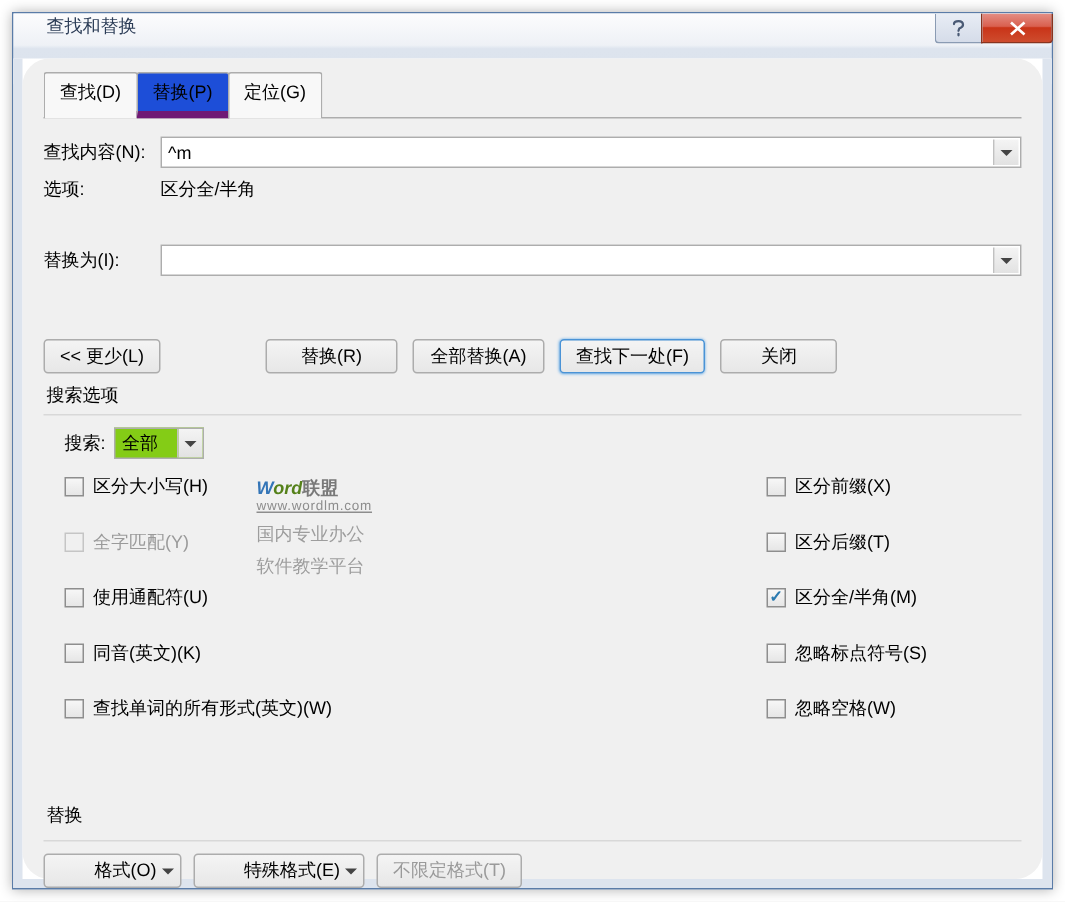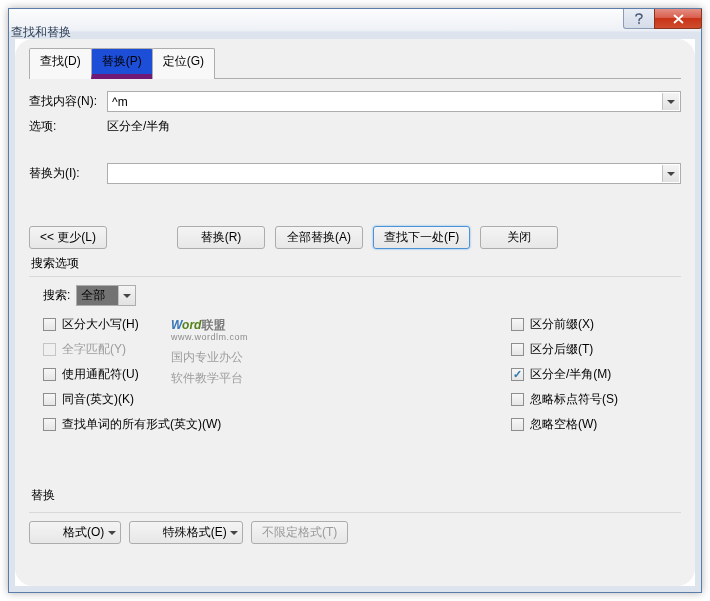--- a/index.html
+++ b/index.html
@@ -1,18 +1,18 @@
 <!DOCTYPE html>
 <html><head>
 <meta charset="utf-8">
 <style>
 * { box-sizing: border-box; margin: 0; padding: 0; font-family: "Microsoft YaHei", SimSun, sans-serif; font-size: 12px; }
 body { background: #fff; padding: 8px; }
 .window { width: 694px; height: 585px; border: 1px solid #5a7ca8; background: #fff; position: relative; box-shadow: 0 0 8px rgba(0,0,0,0.3); }
-.titlebar { height: 48px; background: linear-gradient(to bottom, #fcfcfd 0%, #eef1f6 45%, #dde4ee 50%, #dce3ed 100%); border-bottom: 1px solid #b8c7dc; display: flex; align-items: center; padding-left: 2px; position: relative; }
+.titlebar { height: 48px; background: linear-gradient(to bottom, #fcfcfd 0%, #eef1f6 45%, #dde4ee 50%, #dce3ed 100%); border-bottom: 1px solid #b8c7dc; display: flex; padding-left: 22px; position: relative; }
 .titlebar-text { color: #2b3c56; font-size: 12px; }
 .titlebar-buttons { position: absolute; right: 0; top: 0; display: flex; }
 .titlebar-btn { width: 32px; height: 20px; display: flex; align-items: center; justify-content: center; border: 1px solid #8a9bb3; border-top: none; background: linear-gradient(to bottom,#e8edf5,#d5dce9); margin-right: -1px; }
 .titlebar-btn.help { border-radius: 0 0 0 3px; }
 .titlebar-btn.close { width: 48px; background: linear-gradient(to bottom,#e48e84 0%, #d9604f 45%, #c93418 50%, #ce4c2e 100%); border-color:#88341f; border-radius: 0 0 3px 0; }
 .titlebar-btn.close svg { stroke: #fff; }
 .content { position: absolute; top: 30px; left: 0; right: 0; bottom: 0; background: #fff; border: 6px solid #dde4ee; border-top: none; }
 .inner { position: absolute; inset: 0; background: #f0f0f0; padding: 8px 14px 14px 14px; border-radius: 18px; }
 .tabs { display: flex; border-bottom: 1px solid #adadad; margin-bottom: 12px; }
 .tab { padding: 4px 10px; border: 1px solid #adadad; border-bottom: none; background: #f0f0f0; margin-right: -1px; cursor: pointer; position: relative; top: 1px; border-radius: 2px 2px 0 0; }
@@ -24,37 +24,37 @@
 .combo-btn { position: absolute; right: 1px; top: 1px; bottom: 1px; width: 17px; background: linear-gradient(to bottom,#f4f4f4,#e2e2e2); border-left: 1px solid #c1c1c1; display: flex; align-items: center; justify-content: center; }
 .row-value { margin-left: 0; }
 .buttons-row { display: flex; gap: 10px; margin-top: 42px; margin-bottom: 6px; align-items: center; }
 .btn { height: 23px; border: 1px solid #acacac; background: linear-gradient(to bottom,#f4f4f4,#e7e7e7); border-radius: 3px; padding: 0 10px; display: flex; align-items: center; justify-content: center; cursor: pointer; min-width: 88px; }
 .btn.small { min-width: 78px; }
 .btn.highlight { border-color: #4a93d6; box-shadow: 0 0 2px #5ca7e8; }
 .btn.dd { padding-right: 4px; min-width: 70px; padding-left: 33px; }
 .btn.disabled { color: #9a9a9a; }
 .group-label { margin: 2px 0 4px 2px; }
 .search-row { display: flex; align-items: center; margin: 8px 0 10px 14px; gap: 6px; }
-.select { height: 21px; border: 1px solid #adadad; background: #737373; display: flex; align-items: center; padding: 0 18px 0 4px; position: relative; min-width: 60px; }
+.select { height: 21px; border: 1px solid #adadad; background: #84cc16; display: flex; align-items: center; padding: 0 18px 0 4px; position: relative; min-width: 60px; }
 .select .combo-btn { right: 0; top: 0; bottom: 0; }
 .checks { display: flex; margin-left: 14px; }
-.checks-col { flex: 1; display: flex; flex-direction: column; gap: 8px; }
+.checks-col { flex: 1; display: flex; flex-direction: column; gap: 20px; }
 .check { display: flex; align-items: center; gap: 6px; }
 .checkbox { width: 13px; height: 13px; border: 1px solid #8e8e8e; background: linear-gradient(to bottom,#f7f7f7,#e6e6e6); display: flex; align-items: center; justify-content: center; }
 .checkbox.disabled { border-color: #c5c5c5; background: #f0f0f0; }
 .checkbox.checked::after { content: "✓"; font-size: 11px; color: #2a7ab0; font-weight: bold; line-height: 1; }
 .check.disabled { color: #9a9a9a; }
 .section-label { margin: 54px 0 8px 2px; }
 .bottom-buttons { display: flex; gap: 8px; }
 .watermark { position: absolute; left: 156px; top: 266px; pointer-events: none; opacity: 0.95; }
 .wm-logo { font-size: 26px; font-weight: bold; font-style: italic; }
 .wm-w { color: #2a6fb5; }
 .wm-ord { color: #4d7c0f; }
 .wm-lm { color: #737373; font-style: normal; }
-.wm-url { font-size: 9px; color: #888; margin-top: -4px; letter-spacing: 0.5px; }
+.wm-url { font-size: 9px; color: #888; margin-top: -4px; letter-spacing: 0.5px; text-decoration: underline; }
 .wm-sub { font-size: 16px; color: #999; margin-top: 4px; line-height: 1.3; }
 .tri-down { width: 0; height: 0; border-left: 4px solid transparent; border-right: 4px solid transparent; border-top: 4px solid #444; }
 .hr { border: none; border-top: 1px solid #d8d8d8; margin: 4px 0 8px 0; }
 </style>
 </head>
 <body>
 
 <div class="window">
   <div class="titlebar">
     <span class="titlebar-text">查找和替换</span>

